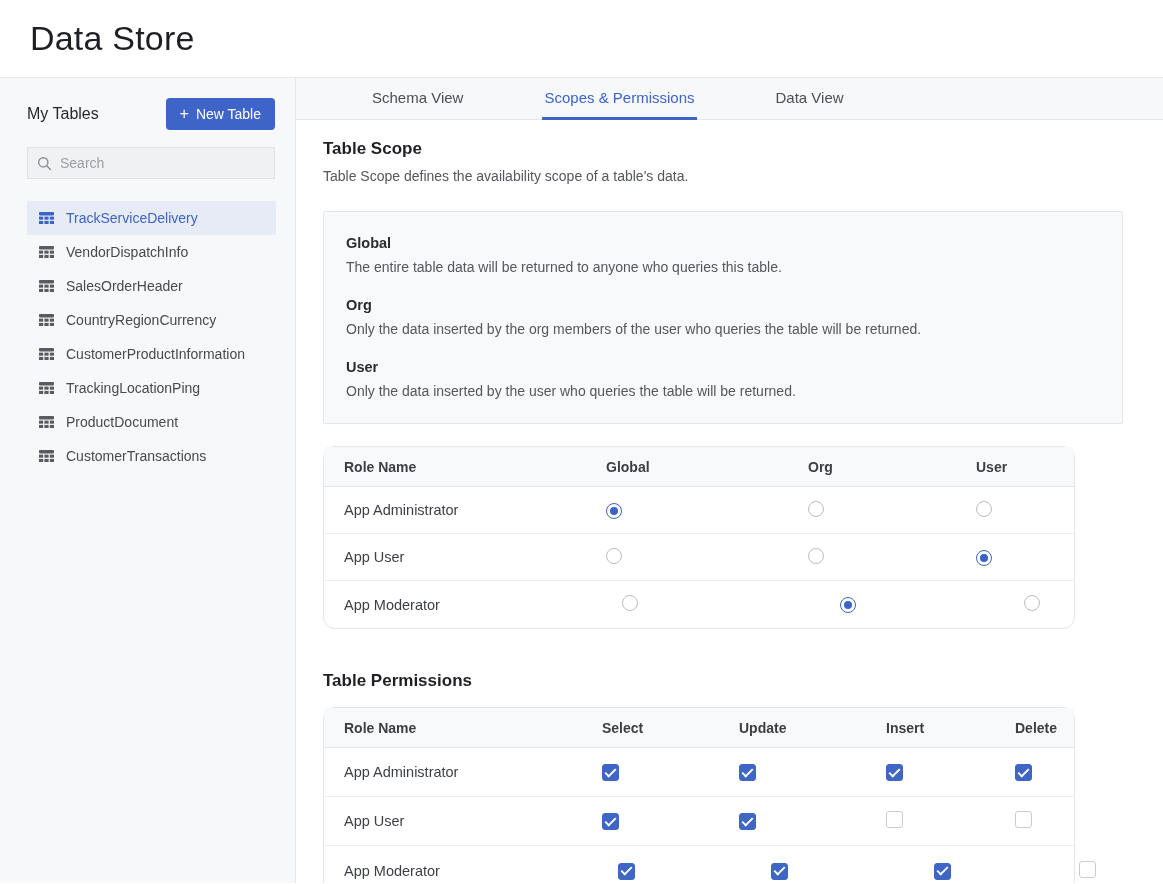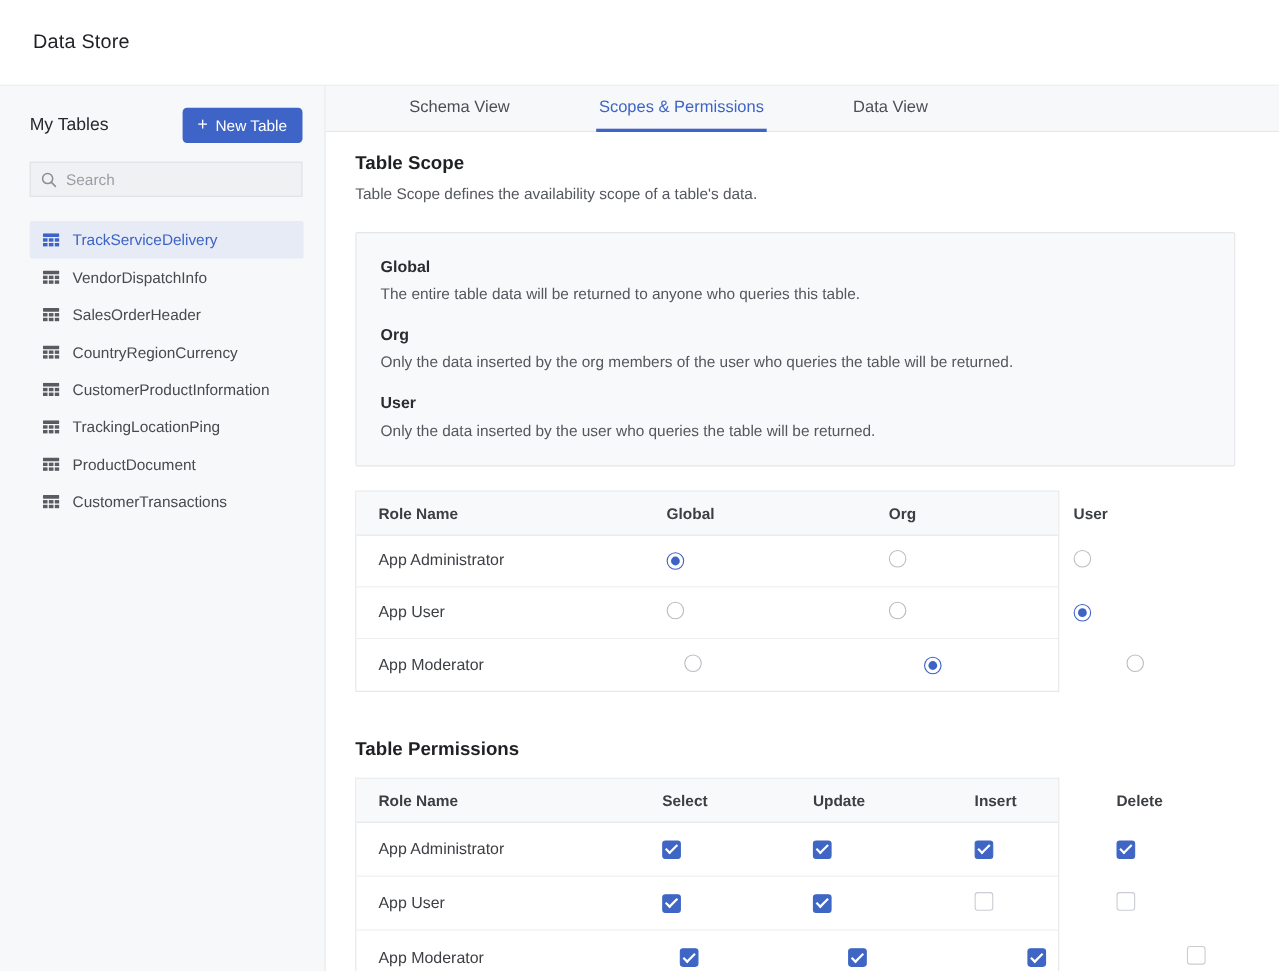--- a/index.html
+++ b/index.html
@@ -13,21 +13,21 @@
   
   .app-header {
     height: 78px;
     background: #ffffff;
     border-bottom: 1px solid #e8eaec;
     display: flex;
     align-items: center;
     padding-left: 30px;
   }
   .app-title {
-    font-size: 18px;
+    font-size: 34px;
     font-weight: 500;
     color: #1d1f23;
     letter-spacing: 0.2px;
   }
 
   
   .layout { display: flex; height: 805px; }
 
   
   .sidebar {
@@ -137,23 +137,23 @@
     border-radius: 2px;
     padding: 23px 22px 24px 22px;
   }
   .scope-group + .scope-group { margin-top: 22px; }
   .scope-name { font-size: 14.5px; font-weight: 700; color: #2a2c30; }
   .scope-text { font-size: 14px; color: #54575d; margin-top: 8px; }
 
   
   .grid-table {
     margin-top: 22px;
-    width: 640px;
+    width: 752px;
     border: 1px solid #e4e6e9;
-    border-radius: 0;
+    border-radius: 12px;
     background: #ffffff;
   }
   .g-row { display: grid; align-items: center; }
   .scope-table .g-row { grid-template-columns: 262px 202px 168px 168px; }
   .perm-table .g-row  { grid-template-columns: 258px 137px 147px 129px 129px; }
   .g-head {
     background: #f8f9fa;
     height: 40px;
     border-bottom: 1px solid #e4e6e9;
     font-size: 14px;

